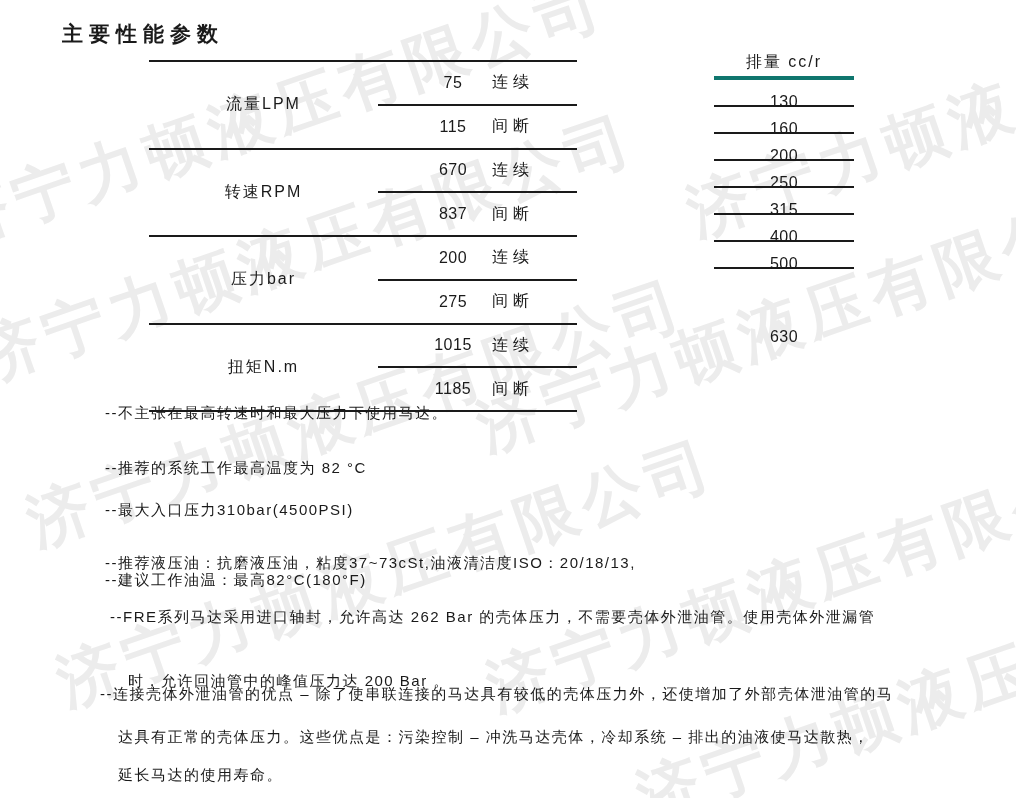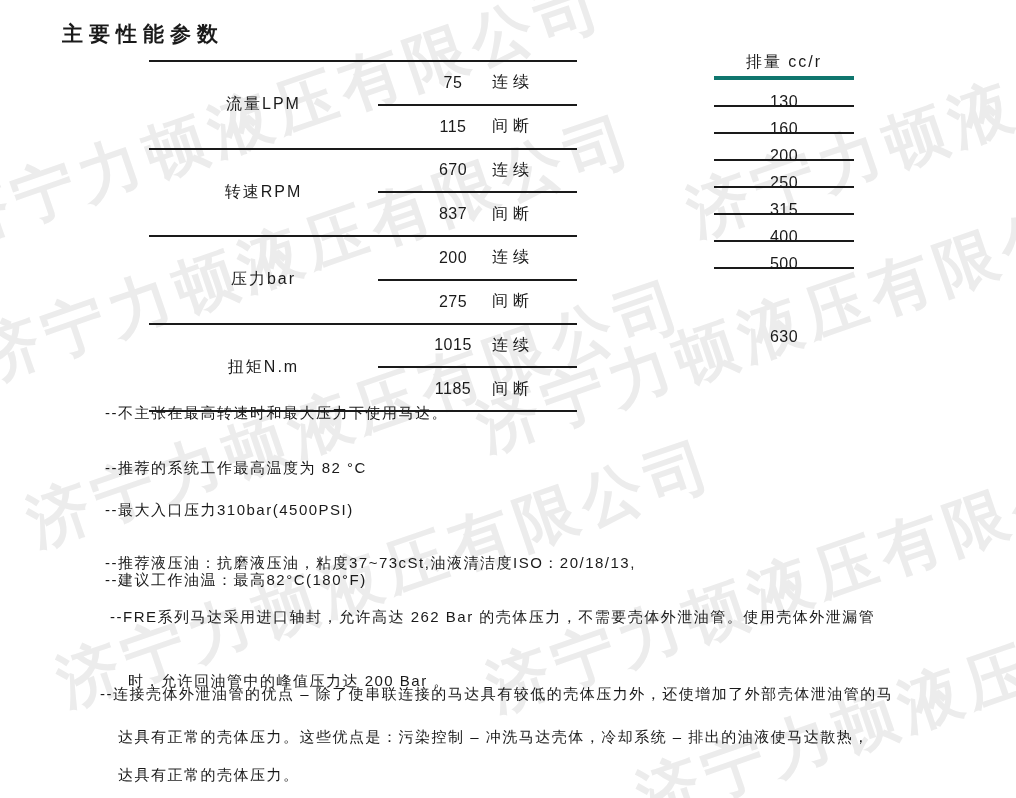--- a/index.html
+++ b/index.html
@@ -150,15 +150,15 @@
 
   <div class="note" style="left:105px; top:404px;">--不主张在最高转速时和最大压力下使用马达。</div>
   <div class="note" style="left:105px; top:459px;">--推荐的系统工作最高温度为 82 °C</div>
   <div class="note" style="left:105px; top:501px;">--最大入口压力310bar(4500PSI)</div>
   <div class="note" style="left:105px; top:538px;margin-top:16px;">--推荐液压油：抗磨液压油，粘度37~73cSt,油液清洁度ISO：20/18/13,</div>
   <div class="note" style="left:105px; top:571px;">--建议工作油温：最高82°C(180°F)</div>
   <div class="note" style="left:110px; top:608px;">--FRE系列马达采用进口轴封，允许高达 262 Bar 的壳体压力，不需要壳体外泄油管。使用壳体外泄漏管</div>
   <div class="note" style="left:128px; top:672px;">时，允许回油管中的峰值压力达 200 Bar 。</div>
   <div class="note" style="left:118px; top:728px;">达具有正常的壳体压力。这些优点是：污染控制 – 冲洗马达壳体，冷却系统 – 排出的油液使马达散热，</div>
   <div class="note" style="left:100px; top:685px;">--连接壳体外泄油管的优点 – 除了使串联连接的马达具有较低的壳体压力外，还使增加了外部壳体泄油管的马</div>
-  <div class="note" style="left:118px; top:766px;">达具有正常的壳体压力。</div>
+  <div class="note" style="left:118px; top:766px;">延长马达的使用寿命。</div>
 
 </div>
 
 </body></html>

